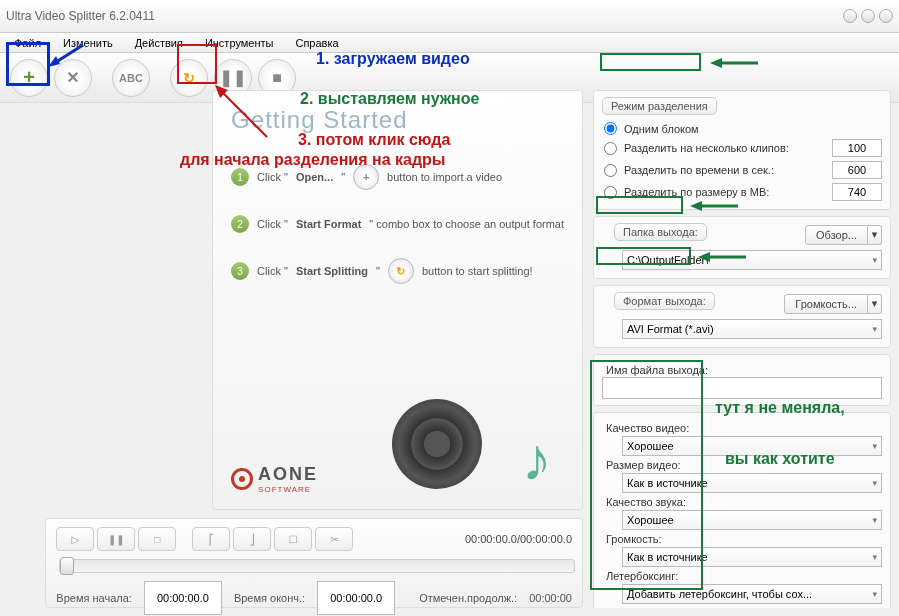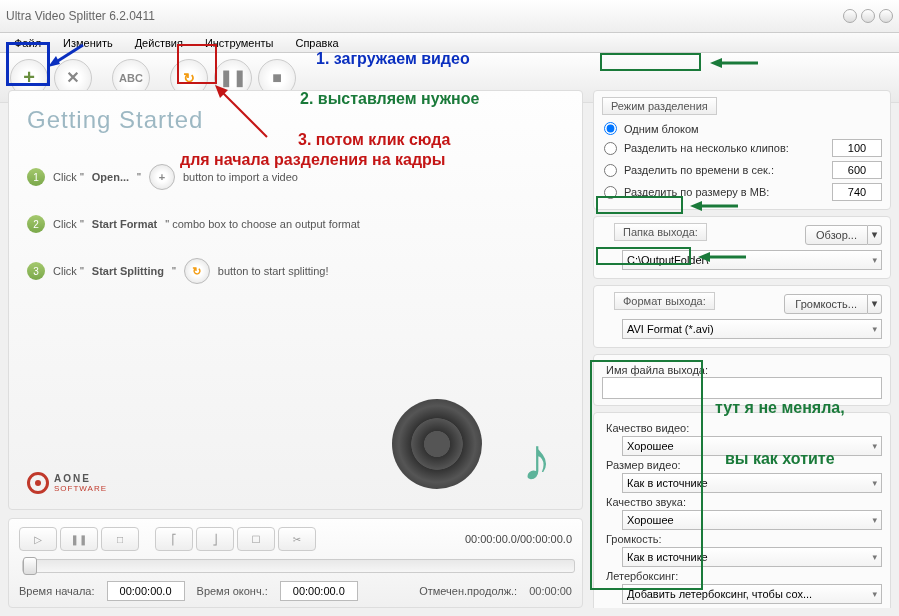--- a/index.html
+++ b/index.html
@@ -12,47 +12,47 @@
 
 .menubar { height: 20px; background: linear-gradient(#fbfbfb,#ededed); border-bottom: 1px solid #ccc; display: flex; align-items: center; padding: 0 4px; gap: 2px; }
 .menubar .menu { padding: 2px 10px; }
 
 .toolbar { height: 50px; background: linear-gradient(#fefefe,#eaeaea); border-bottom: 1px solid #ddd; display: flex; align-items: center; padding: 0 10px; gap: 6px; position: relative; }
 .tb-btn { width: 38px; height: 38px; border-radius: 50%; background: radial-gradient(#fff 30%,#e6e6e6); border: 1px solid #ccc; display: flex; align-items: center; justify-content: center; color: #888; font-size: 16px; font-weight: bold; }
 .tb-btn.add { color: #6a8f3f; font-size: 20px; }
 .tb-btn.arrows { color: #f39c12; font-size: 14px; }
 
 .content { display: flex; position: absolute; top: 90px; bottom: 8px; left: 8px; right: 8px; }
-.left { width: 575px; display: flex; flex-direction: column; }
+.left { width: 575px; display: flex; flex-direction: column; align-items: flex-end; }
 .right { flex: 1; padding-left: 10px; overflow: hidden; }
 
 .getting-started { flex: 1; background: linear-gradient(#fefefe,#f2f2f2); border: 1px solid #ddd; border-radius: 4px; padding: 15px 18px; position: relative; overflow: hidden; }
 .gs-title { font-size: 24px; color: #9db8c3; font-weight: normal; letter-spacing: 1px; margin-bottom: 30px; }
 .gs-step { display: flex; align-items: center; gap: 8px; margin: 25px 0; color: #555; font-size: 12px; }
 .gs-num { width: 18px; height: 18px; border-radius: 50%; background: linear-gradient(#a5c96e,#7aa84a); color: #fff; display: flex; align-items: center; justify-content: center; font-size: 10px; }
 .gs-inline-btn { width: 26px; height: 26px; border-radius: 50%; background: radial-gradient(#fff 30%,#ddd); border: 1px solid #bbb; display: inline-flex; align-items: center; justify-content: center; color: #888; font-weight: bold; }
 .logo { position: absolute; bottom: 15px; left: 18px; display: flex; align-items: center; gap: 5px; }
 .logo-icon { width: 22px; height: 22px; border-radius: 50%; border: 3px solid #c0392b; position: relative; }
 .logo-icon::after { content: ''; position: absolute; width: 6px; height: 6px; background: #c0392b; border-radius: 50%; top: 5px; left: 5px; }
-.logo-text { font-size: 10px; font-weight: bold; letter-spacing: 2px; color: #555; }
+.logo-text { font-size: 18px; font-weight: bold; letter-spacing: 2px; color: #555; }
 .logo-sub { font-size: 8px; color: #c0392b; letter-spacing: 1px; }
 .decor-reel { position: absolute; right: 100px; bottom: 20px; width: 90px; height: 90px; border-radius: 50%; background: radial-gradient(#555 20%,#333 21%,#555 40%,#333 41%,#555 60%,#222); }
 .decor-note { position: absolute; right: 30px; bottom: 15px; font-size: 60px; color: #5db39a; }
 
 .player { height: 90px; margin-top: 8px; background: linear-gradient(#fefefe,#f0f0f0); border: 1px solid #ddd; border-radius: 4px; padding: 8px 10px; }
 .player-controls { display: flex; align-items: center; gap: 3px; }
 .pc-btn { width: 38px; height: 24px; border: 1px solid #ccc; border-radius: 4px; background: linear-gradient(#fff,#eee); display: flex; align-items: center; justify-content: center; color: #999; font-size: 10px; }
 .time-disp { flex: 1; text-align: right; color: #444; font-size: 11px; }
 .slider { width: 100%; margin: 8px 3px 0 3px; appearance: none; height: 14px; background: linear-gradient(#e8e8e8,#f6f6f6); border: 1px solid #ccc; border-radius: 3px; }
 .slider::-webkit-slider-thumb { appearance: none; width: 14px; height: 18px; background: linear-gradient(#fff,#ddd); border: 1px solid #aaa; border-radius: 3px; }
 .time-row { display: flex; gap: 12px; align-items: center; margin-top: 6px; color: #555; }
-.time-input { width: 78px; height: 20px; border: 1px solid #bbb; background: #fff; padding: 0 4px; text-align: center; }
+.time-input { width: 78px; height: 34px; border: 1px solid #bbb; background: #fff; padding: 0 4px; text-align: center; }
 
 .section { border: 1px solid #ddd; border-radius: 4px; background: #fbfbfb; padding: 6px 8px; margin-bottom: 6px; }
-.section-label { background: linear-gradient(#fff,#eee); border: 1px solid #ccc; border-radius: 0; padding: 2px 8px; display: inline-block; color: #555; font-size: 11px; margin-bottom: 5px; }
+.section-label { background: linear-gradient(#fff,#eee); border: 1px solid #ccc; border-radius: 5px; padding: 2px 8px; display: inline-block; color: #555; font-size: 11px; margin-bottom: 5px; }
 .radio-row { display: flex; align-items: center; padding: 2px 0; color: #333; gap: 5px; }
 .radio-row input[type=radio] { margin: 0 2px; }
 .num-input { width: 50px; height: 18px; border: 1px solid #bbb; text-align: center; margin-left: auto; }
 .row { display: flex; align-items: center; gap: 5px; margin-bottom: 4px; padding-left: 12px; }
 .btn { height: 20px; border: 1px solid #bbb; border-radius: 3px; background: linear-gradient(#fff,#eee); padding: 0 10px; display: inline-flex; align-items: center; color: #444; }
 .btn-combo { display: flex; margin-left: auto; }
 .btn-combo .dd { width: 14px; border-left: none; padding: 0; justify-content: center; border-radius: 0 3px 3px 0; }
 .btn-combo .btn:first-child { border-radius: 3px 0 0 3px; }
 .select { width: 100%; height: 20px; border: 1px solid #bbb; background: linear-gradient(#fff,#f3f3f3); padding: 0 4px; display: flex; align-items: center; justify-content: space-between; margin: 2px 0; }
 .select .arr { color: #777; font-size: 9px; }

